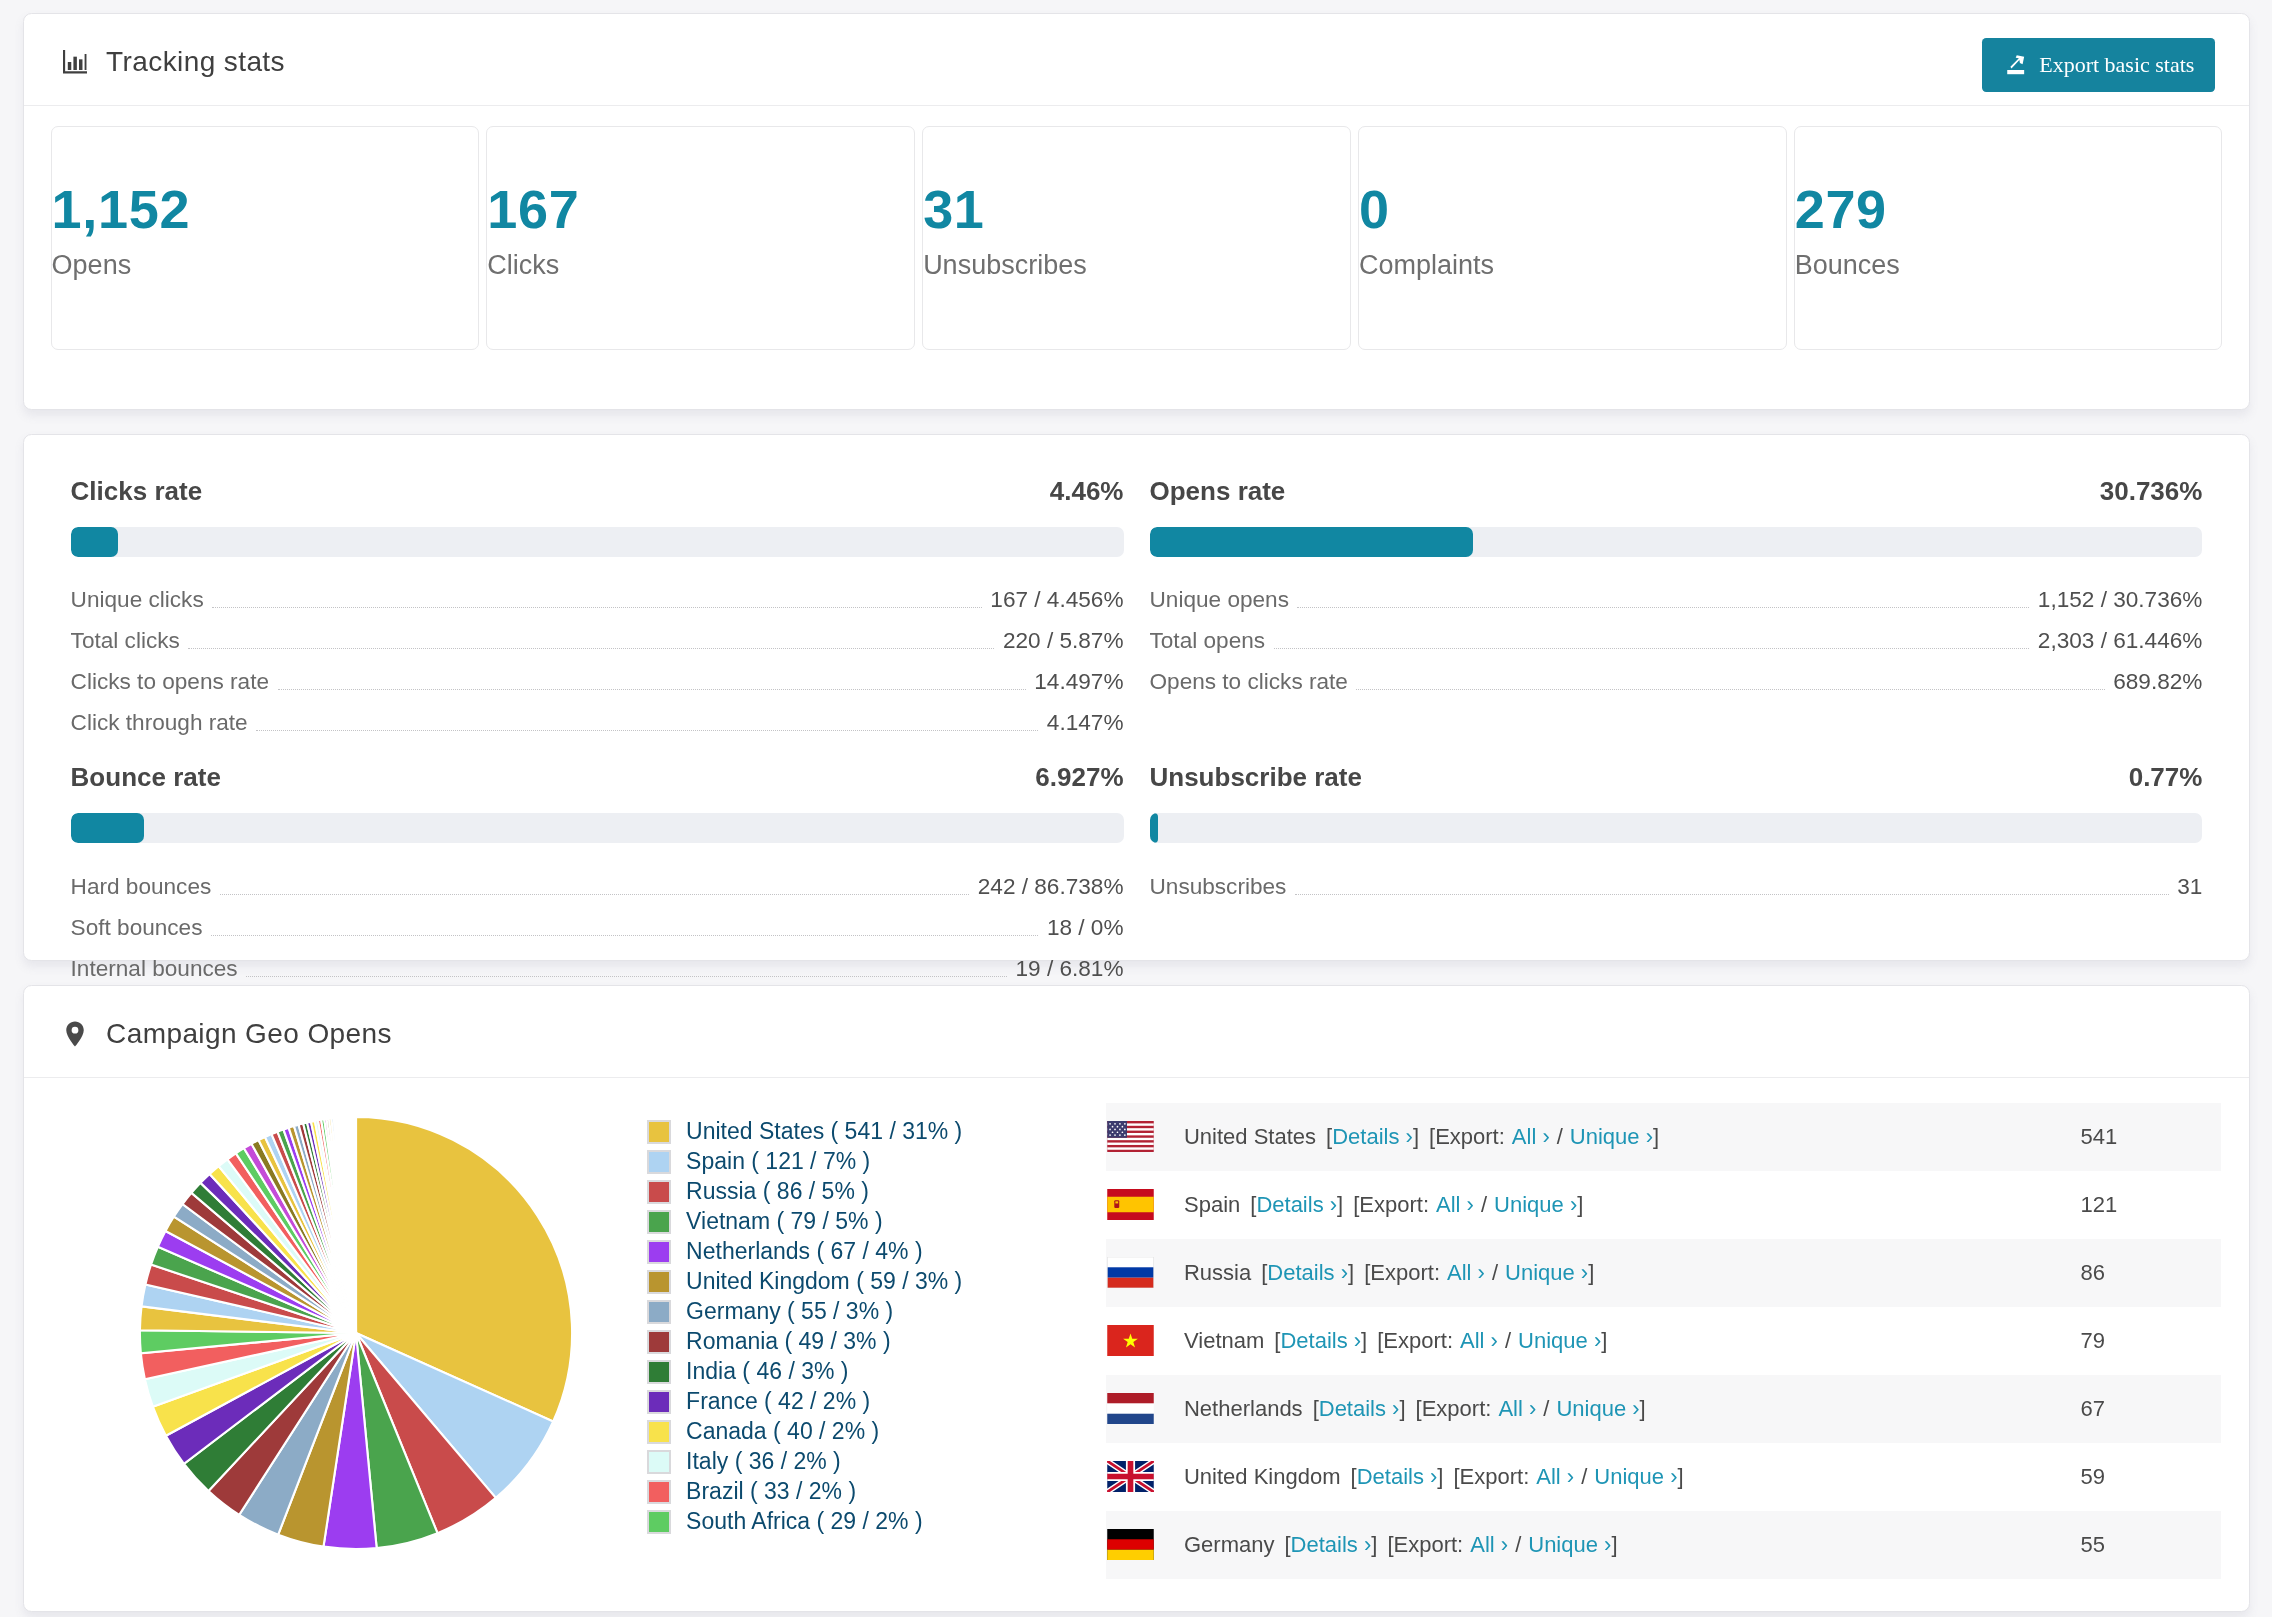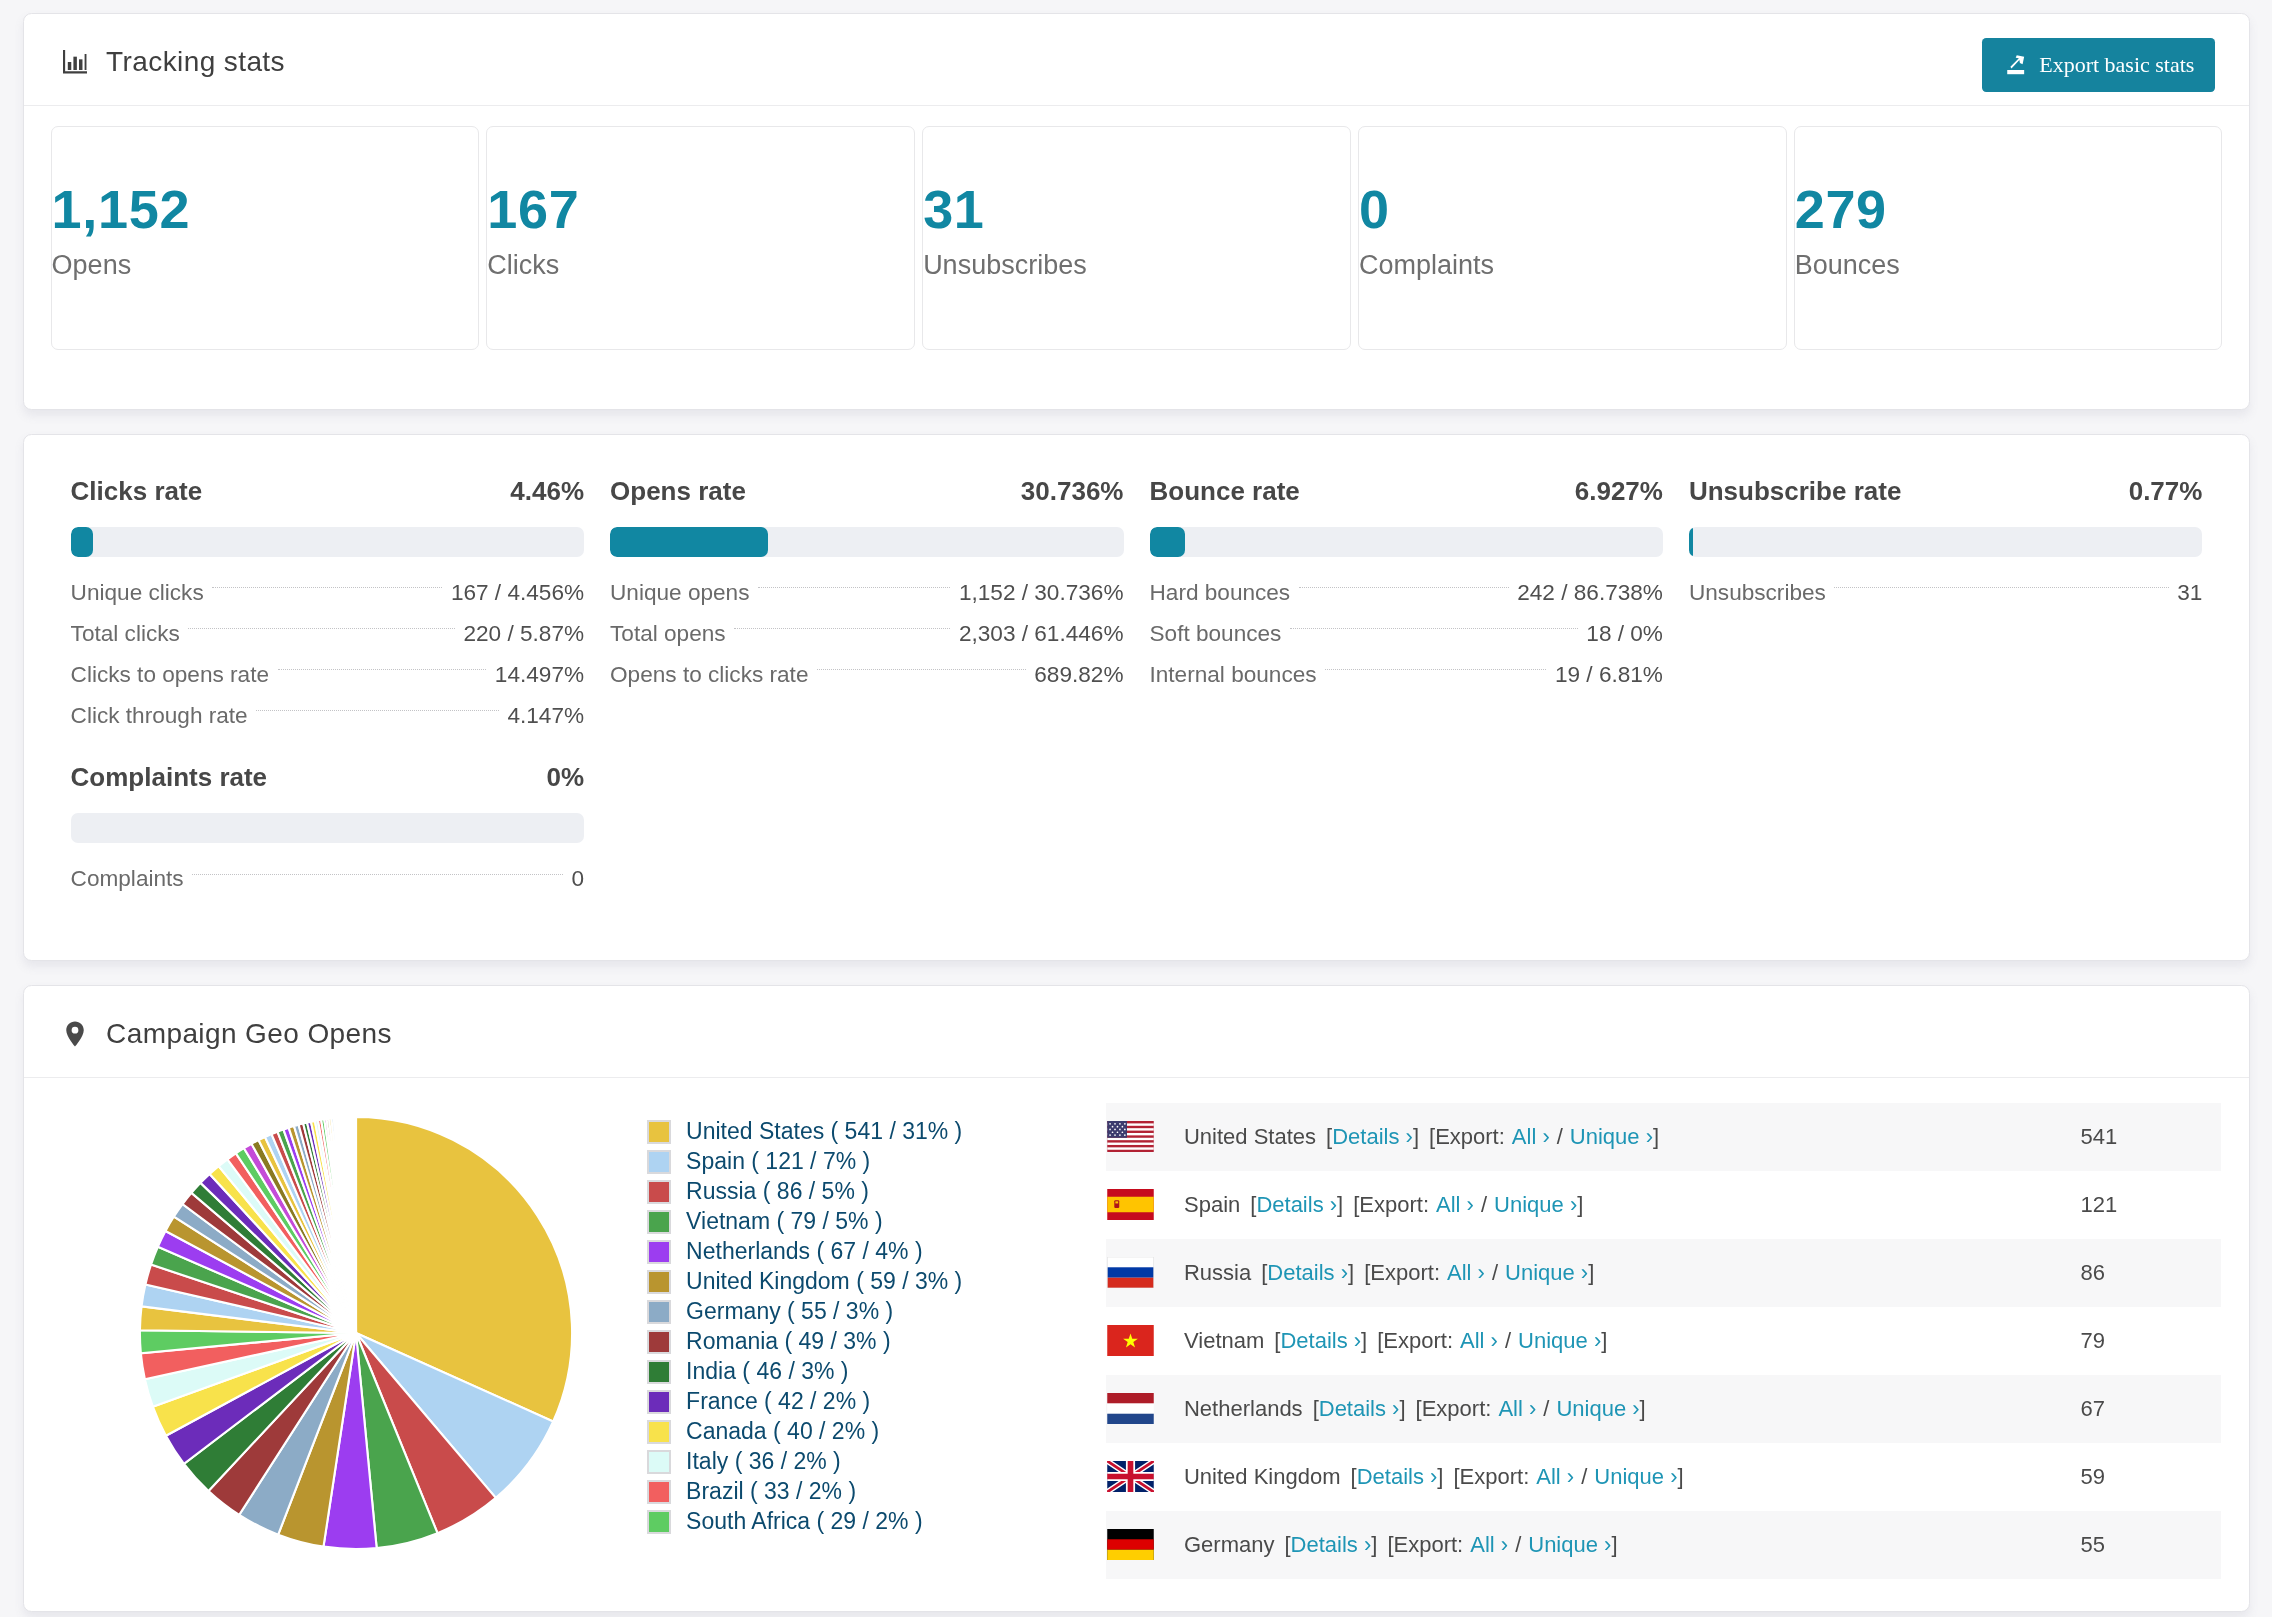--- a/index.html
+++ b/index.html
@@ -26,28 +26,28 @@
   .summary-row { display:flex; gap:7px; padding:21px 27px 0 27px; }
   .stat-box {
     flex:1; border:0.7px solid #e8e8ea; border-radius:7px; text-align:left;
     padding:51px 0 68px 0; background:#fff;
   }
   .stat-value { font-size:54px; font-weight:bold; color:#1187a2; letter-spacing:0.7px; }
   .stat-label { font-size:27px; color:#6f6f6f; margin-top:10px; }
 
   
   .card-rates { margin-top:24px; height:527px; padding:41px 47px; }
-  .rates-grid { display:grid; grid-template-columns:1fr 1fr 1fr 1fr; column-gap:47px; row-gap:54px;gap:26px; }
+  .rates-grid { display:grid; grid-template-columns:1fr 1fr; column-gap:47px; row-gap:54px;gap:26px; }
   .rate-head { display:flex; justify-content:space-between; align-items:baseline; }
   .rate-title { font-size:26px; font-weight:bold; color:#474747; }
   .rate-value { font-size:26px; font-weight:bold; color:#474747; }
   .rate-bar { margin-top:20px; height:30px; background:#edeff3; border-radius:7px; overflow:hidden; }
   .rate-fill { height:100%; background:#1187a2; border-radius:7px; }
   .rate-rows { margin-top:15.5px; }
-  .rate-row { display:flex; align-items:center; height:41px; font-size:22.6px; }
+  .rate-row { display:flex; align-items:flex-end; height:41px; font-size:22.6px; }
   .rate-row .lbl { color:#6a6a6a; white-space:nowrap; }
   .rate-row .leader { flex:1; border-bottom:1.4px dotted #c3c3c6; margin:0 8.5px; transform:translateY(-5px); }
   .rate-row .val { color:#4f4f4f; white-space:nowrap; }
 
   
   .card-geo { margin-top:24px; height:627px; overflow:hidden; }
   .geo-content { display:flex; padding:14px 21px 0 106px; }
   .pie-wrap { width:452px; height:452px; margin-top:15.5px; flex:none; }
   .legend { margin-left:65px; margin-top:25.4px; flex:none; width:353px; list-style:none; }
   .legend li { display:flex; align-items:center; height:30px; cursor:pointer; }

